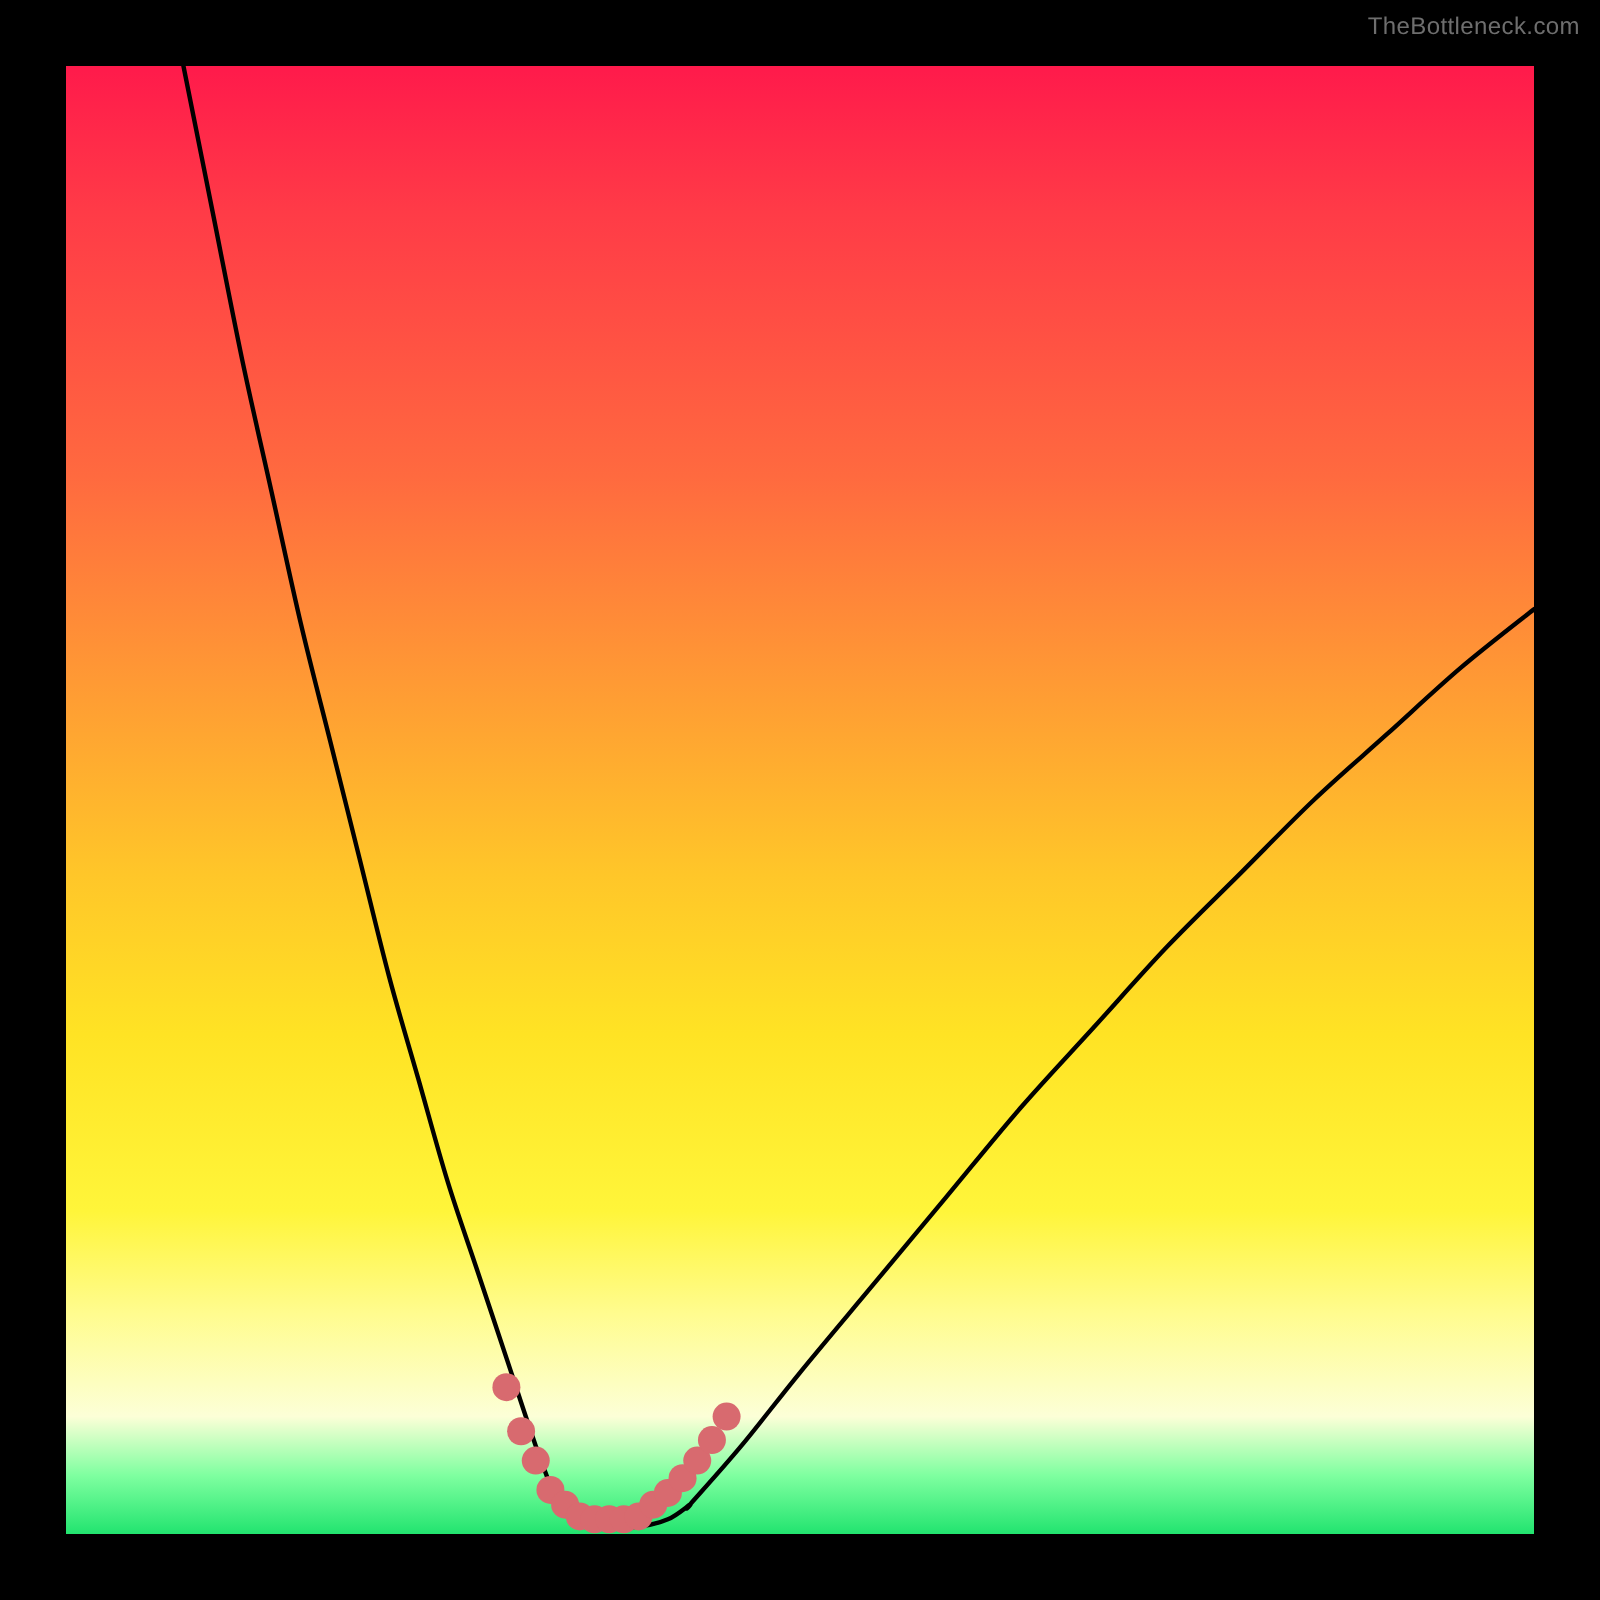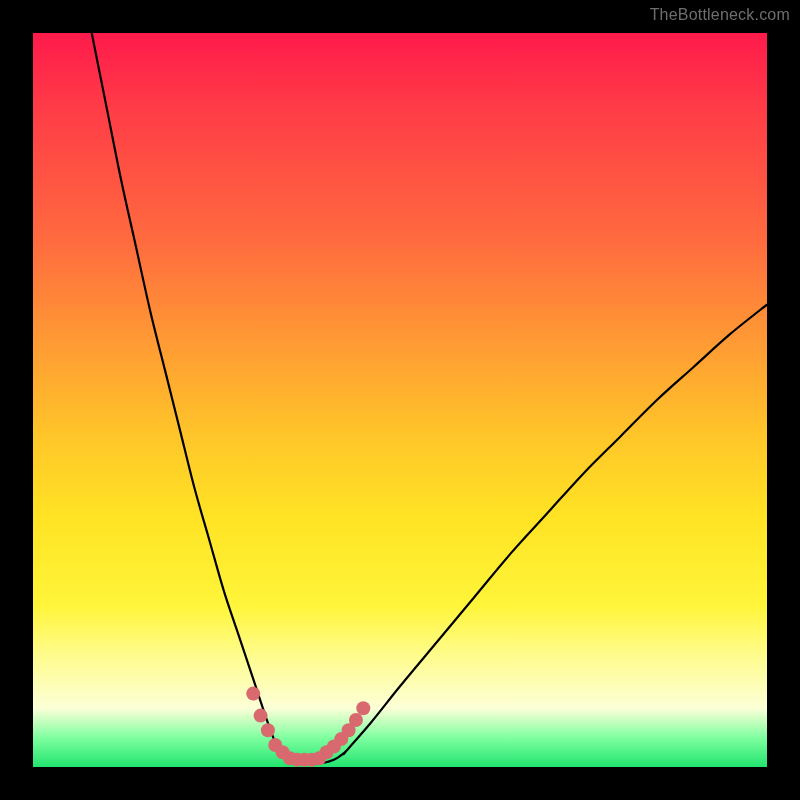--- a/index.html
+++ b/index.html
@@ -38,21 +38,21 @@
       #fcffd7 92%,
       #7fffa0 96%,
       #22e46f 100%
     );
   }
   .watermark {
     position: absolute;
     top: 6px;
     right: 10px;
     color: #6e6e6e;
-    font-size: 16px;
+    font-size: 12px;
     font-weight: 500;
     letter-spacing: 0.2px;
     user-select: none;
   }
   svg.curves {
     position: absolute;
     left: 0;
     top: 0;
     width: 734px;
     height: 734px;

